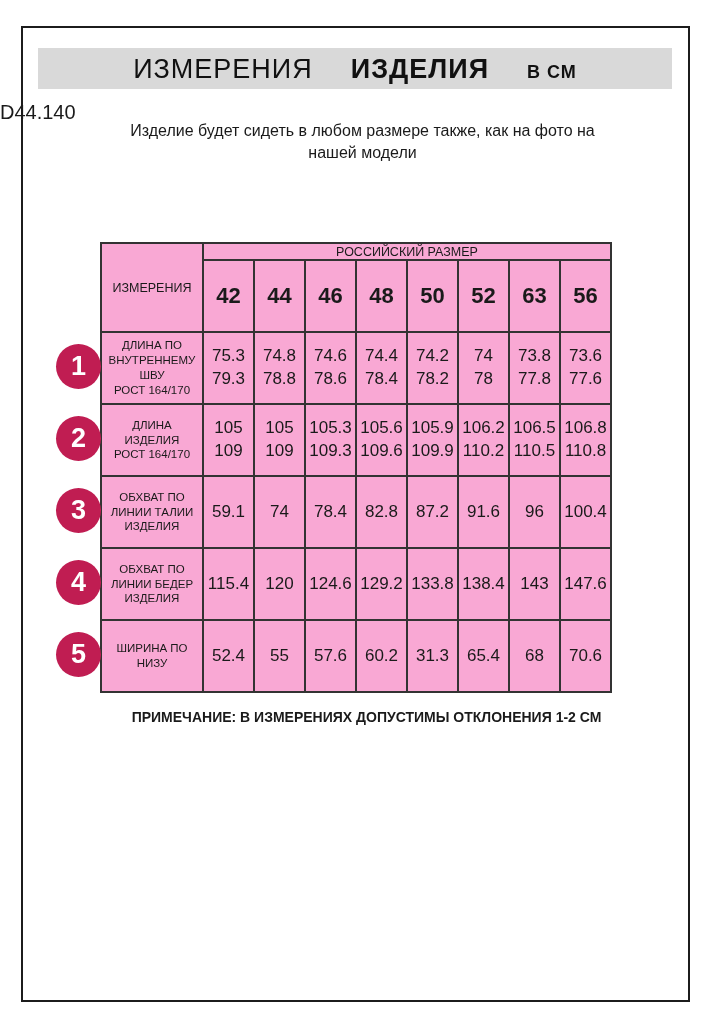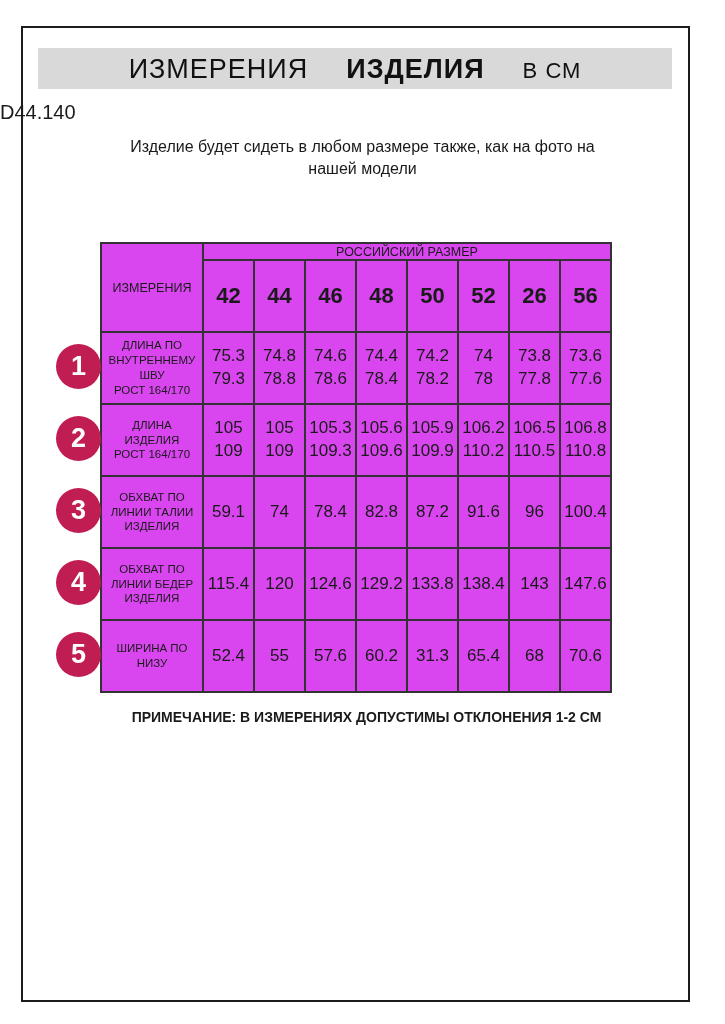--- a/index.html
+++ b/index.html
@@ -35,54 +35,54 @@
     letter-spacing: 1px;
     color: #111;
   }
   .title-bold {
     font-size: 27px;
     font-weight: 700;
     letter-spacing: 1px;
     color: #111;
   }
   .title-unit {
-    font-size: 22px;
-    font-weight: 400;
+    font-size: 18px;
+    font-weight: 700;
     letter-spacing: 1px;
     color: #111;
   }
   .model-number {
     position: absolute;
     top: 101px; left: 0;
     width: 100%;
     text-align: left;
     font-size: 20px;
   }
   .subtitle {
     position: absolute;
-    top: 136px; left: 50%;
+    top: 120px; left: 50%;
     transform: translateX(-50%);
     width: 510px;
     text-align: center;
     font-size: 16px;
     line-height: 1.35;
   }
   table.size-table {
     position: absolute;
     left: 100px; top: 242px;
     width: 512px;
     border-collapse: collapse;
     table-layout: fixed;
   }
   table.size-table th, table.size-table td {
     border: 2px solid #333333;
     text-align: center;
     vertical-align: middle;
     padding: 0;
-    background: #d946ef;
+    background: #f9a8d4;
   }
   col.c-label { width: 102px; }
   col.c-size  { width: 51px; }
   tr.group-row th { height: 17px; font-size: 12.5px; font-weight: 400; }
   tr.sizes-row th { height: 72px; font-size: 22px; font-weight: 700; margin-left: 32px; }
   th.measure-head { font-size: 13px; font-weight: 400; }
   tbody tr { height: 72px; }
   td.row-label {
     font-size: 11.5px;
     line-height: 1.3;
@@ -153,21 +153,21 @@
       <th class="measure-head" rowspan="2">ИЗМЕРЕНИЯ</th>
       <th colspan="8">РОССИЙСКИЙ РАЗМЕР</th>
     </tr>
     <tr class="sizes-row">
       <th>42</th>
       <th>44</th>
       <th>46</th>
       <th>48</th>
       <th>50</th>
       <th>52</th>
-      <th>26</th>
+      <th>63</th>
       <th>56</th>
     </tr>
   </thead>
   <tbody>
     <tr>
       <td class="row-label">ДЛИНА ПО
 ВНУТРЕННЕМУ
 ШВУ
 РОСТ 164/170</td>
       <td class="val">75.3

